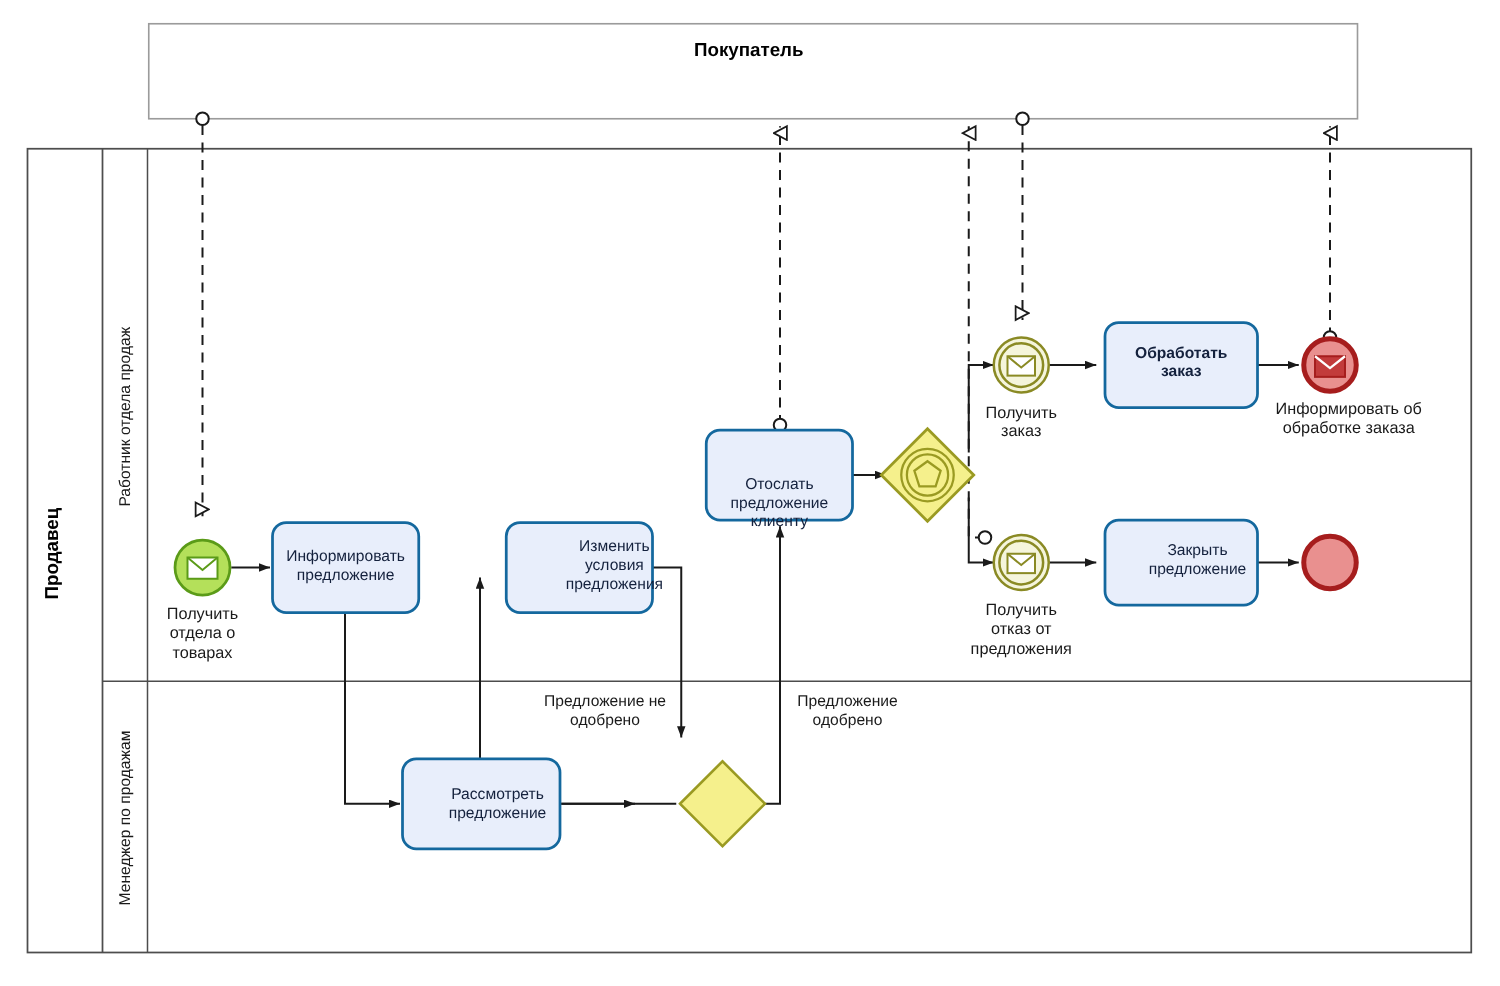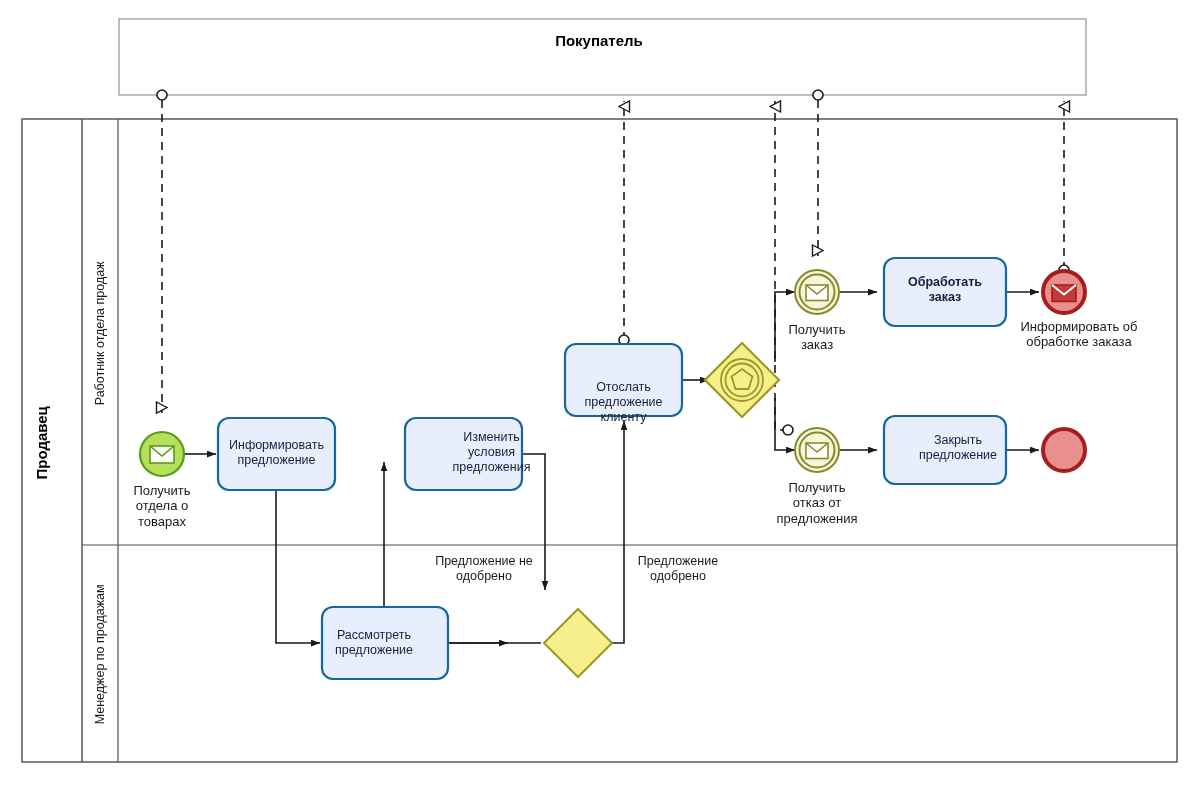--- a/index.html
+++ b/index.html
@@ -160,21 +160,21 @@
     <div>условия</div>
     <div>предложения</div>
   </div>
 
   <div class="lbl task-lbl" style="left:565px; top:356px; width:117px;margin-top:24px;">
     <div>Отослать</div>
     <div>предложение</div>
     <div>клиенту</div>
   </div>
 
-  <div class="lbl task-lbl" style="left:316px; top:628px; width:116px;">
+  <div class="lbl task-lbl" style="left:340px; top:628px; width:116px;">
     <div>Рассмотреть</div>
     <div>предложение</div>
   </div>
 
   <div class="lbl evt-lbl" style="left:767px; top:322px; width:100px;">
     <div>Получить</div>
     <div>заказ</div>
   </div>
 
   <div class="lbl evt-lbl" style="left:737px; top:480px; width:160px;">

